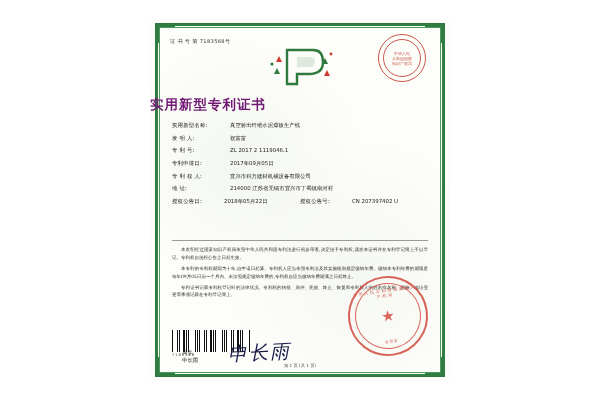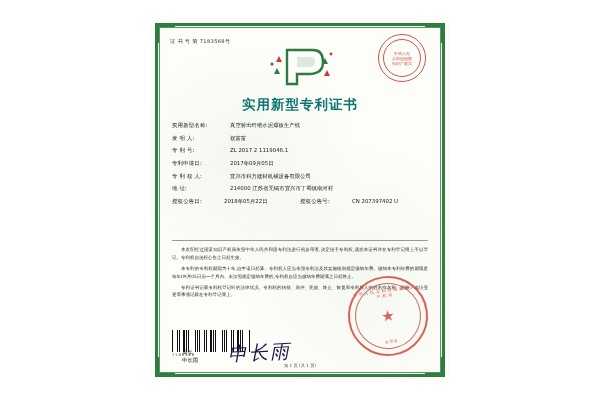--- a/index.html
+++ b/index.html
@@ -120,24 +120,23 @@
     width: 66px;
     height: 42px;
   }
   .emblem svg { display: block; }
 
   .doc-title {
     position: absolute;
     left: 0;
     right: 0;
     top: 78px;
-    text-align: center;
     font-size: 13.5px;
     font-weight: bold;
-    color: #0f766e;
+    color: #701a75;
     letter-spacing: 1px;
     font-family: "DejaVu Sans", sans-serif;
   }
 
   .fields {
     position: absolute;
     left: 22px;
     top: 104px;
     right: 22px;
   }

